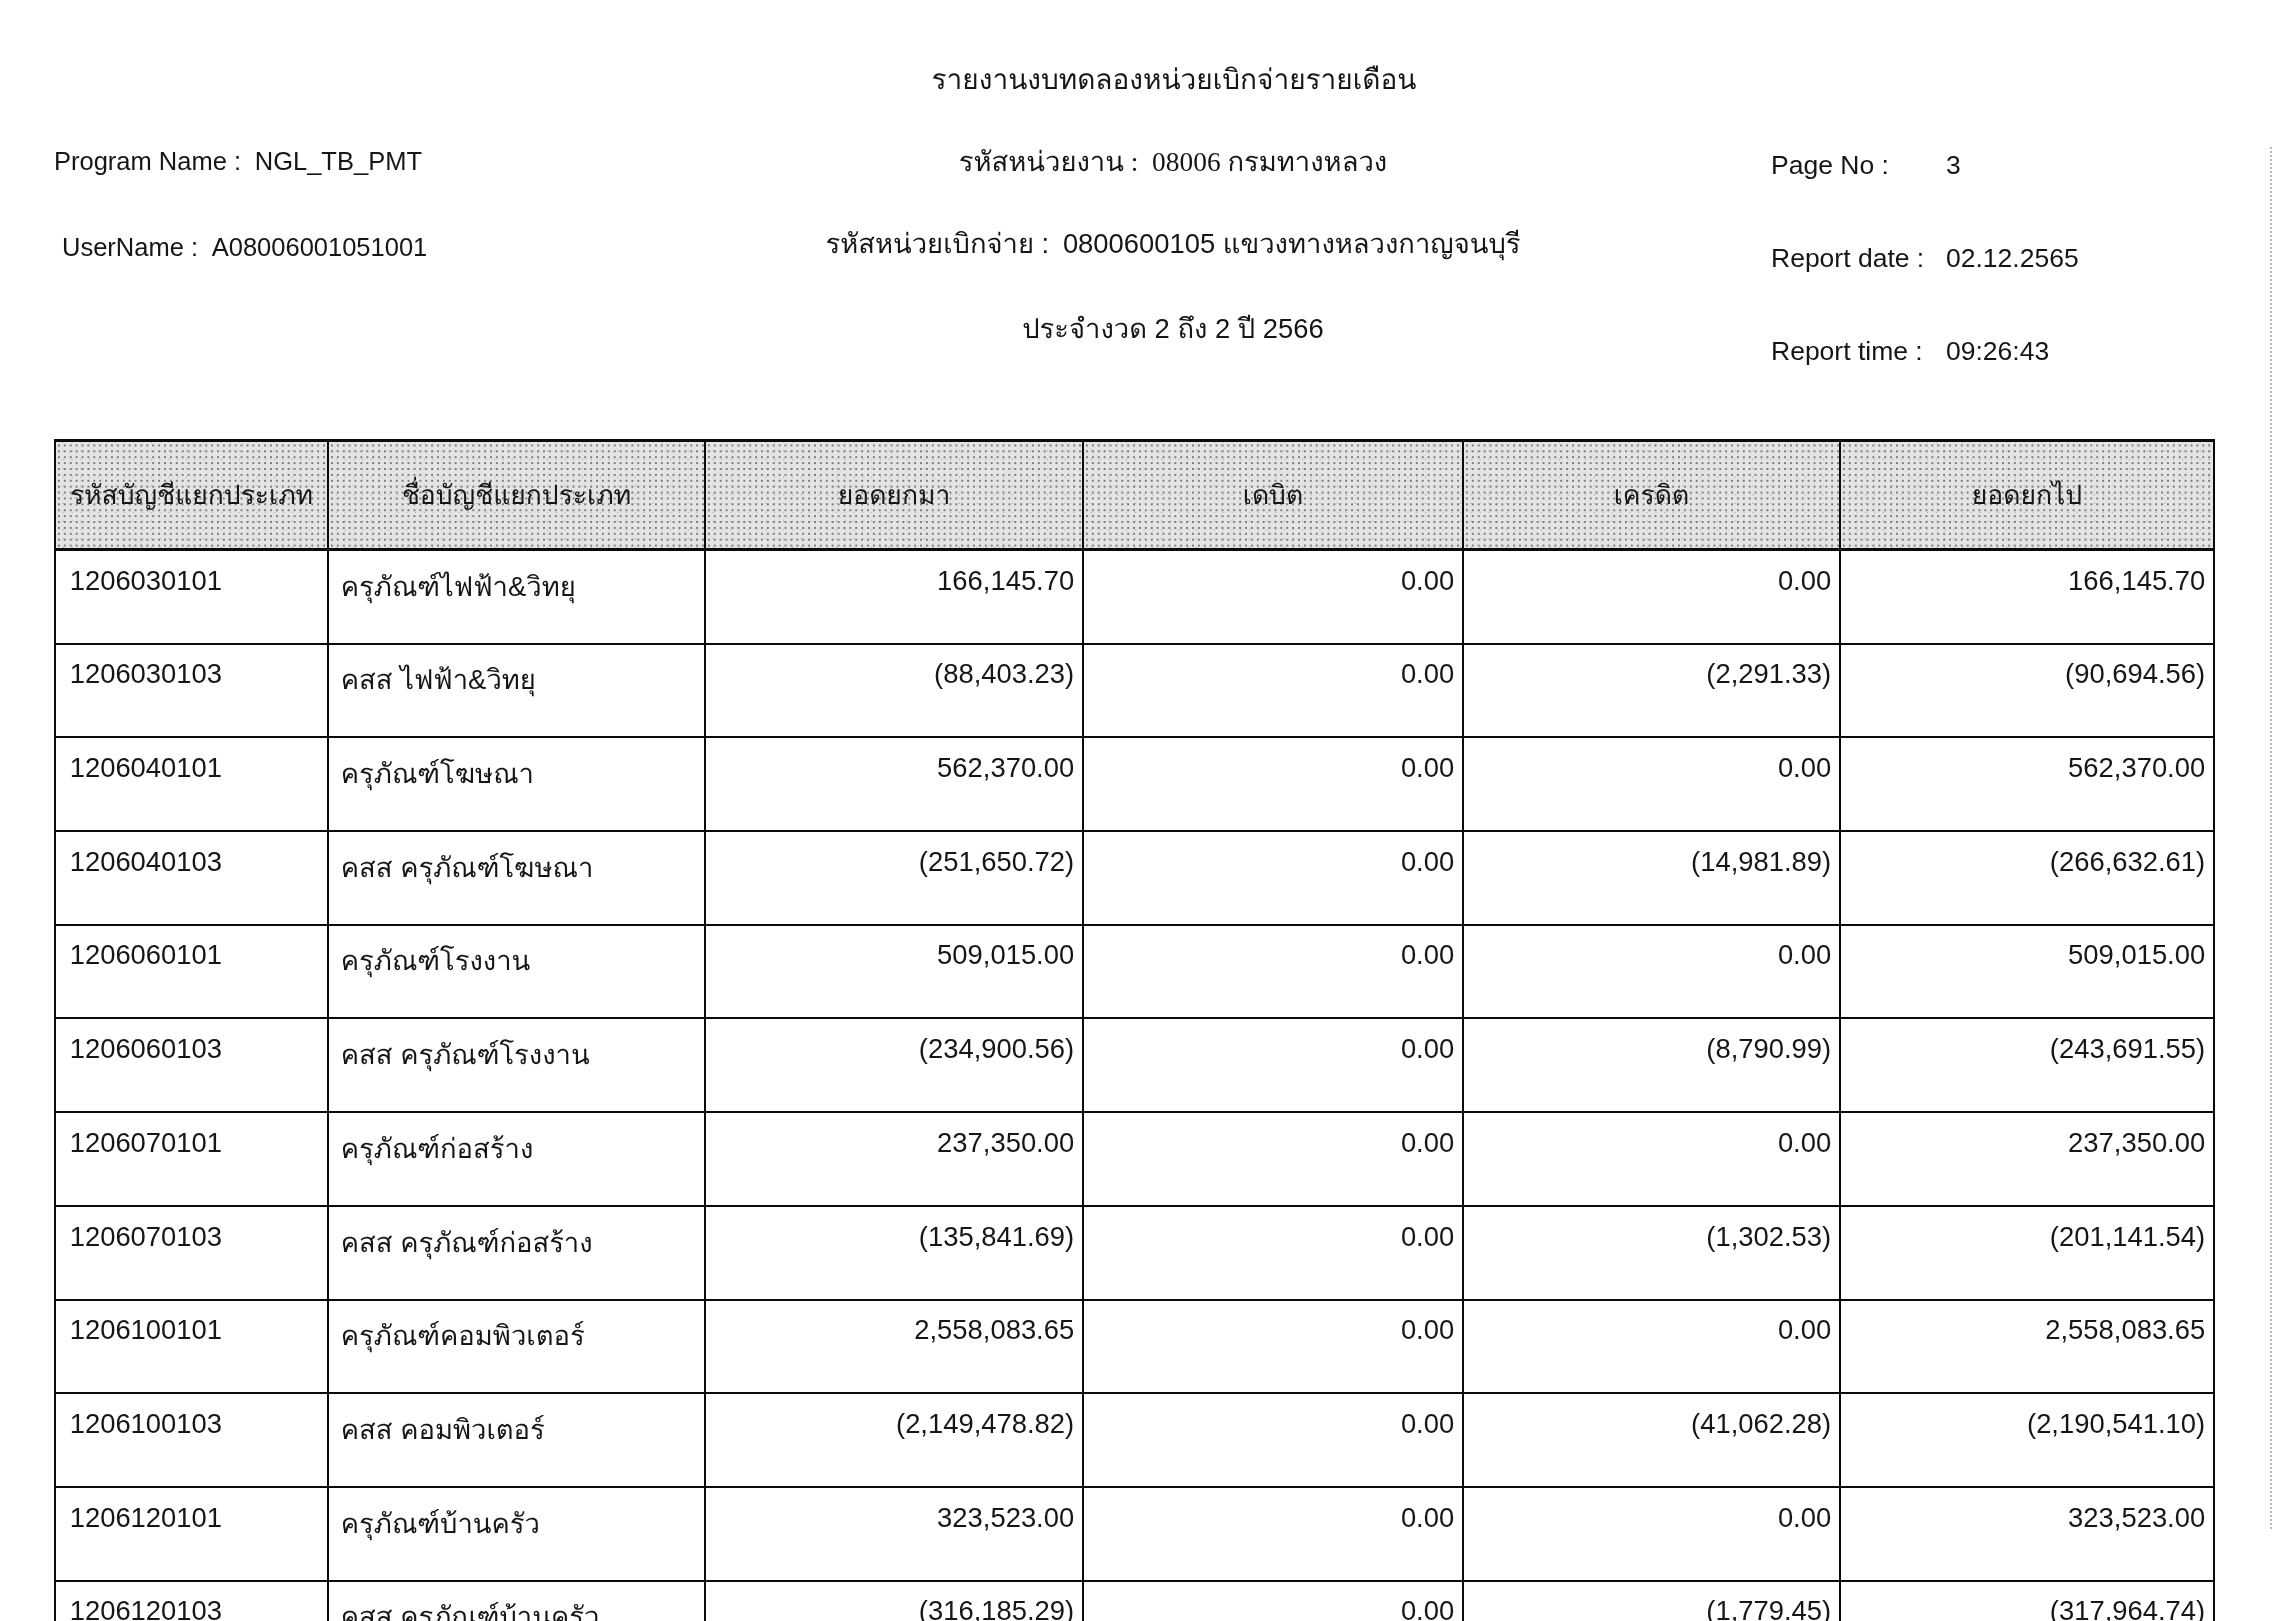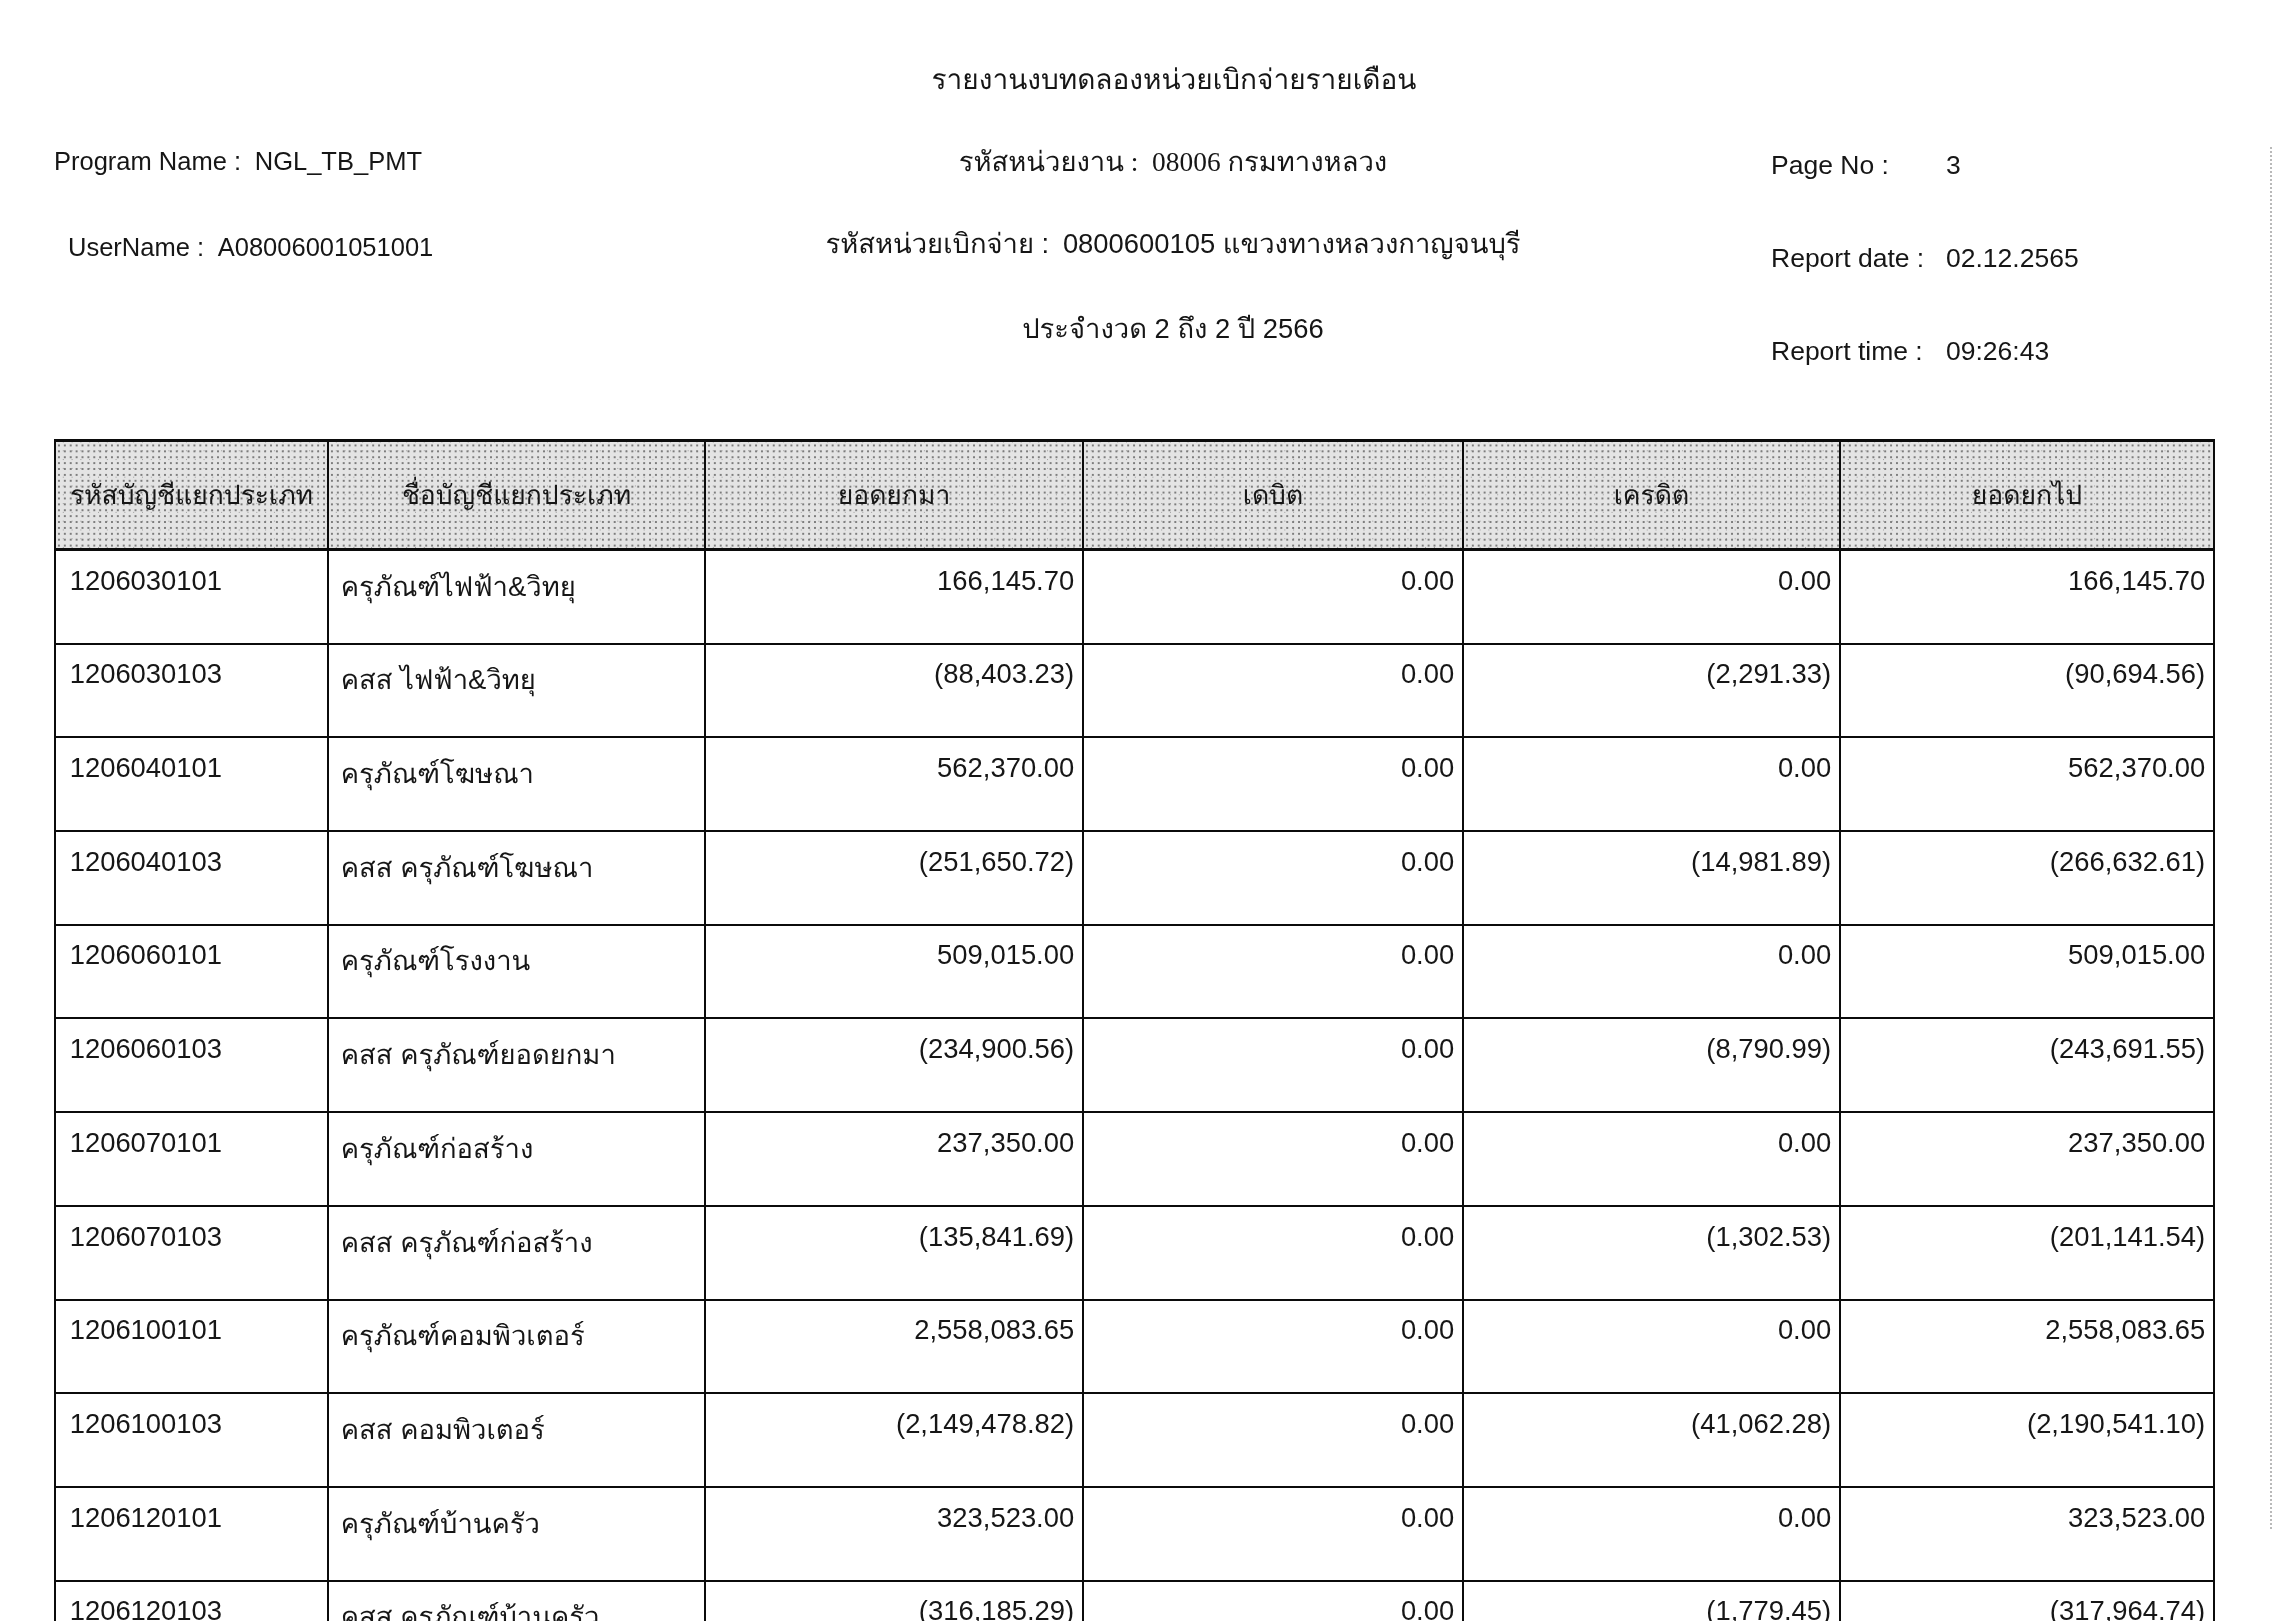--- a/index.html
+++ b/index.html
@@ -22,21 +22,21 @@
   .doc-title {
     left: 0; right: 0; top: 57px;
     text-align: center;
     font-size: 28px;
     padding-left: 55px; 
   }
   .kv { font-size: 26.5px; }
   .kv .v { margin-left: 13.7px; }
 
   .program-line  { left: 54px;  top: 147px; font-size: 25.5px; }
-  .username-line { left: 68px;  top: 233px; font-size: 25.5px; }
+  .username-line { left: 62px;  top: 233px; font-size: 25.5px; }
 
   .center-line { left: 1173px; transform: translateX(-50%); font-size: 27.4px; }
   .unit-line     { top: 140px; font-family: Liberation Serif, serif; }
   .disburse-line { top: 222px; }
   .period-line   { top: 307px; }
 
   .meta-label { left: 1727px; font-size: 26.5px; margin-left: 44px; }
   .meta-value { left: 1946px; font-size: 26.5px; }
   .pageno-y  { top: 150px; }
   .rdate-y   { top: 243px; }
@@ -195,21 +195,21 @@
           <td class="c-code">1206060101</td>
           <td class="c-name">ครุภัณฑ์โรงงาน</td>
           <td class="c-num">509,015.00</td>
           <td class="c-num">0.00</td>
           <td class="c-num">0.00</td>
           <td class="c-num">509,015.00</td>
         </tr>
 
         <tr>
           <td class="c-code">1206060103</td>
-          <td class="c-name">คสส ครุภัณฑ์ยอดยกมา</td>
+          <td class="c-name">คสส ครุภัณฑ์โรงงาน</td>
           <td class="c-num">(234,900.56)</td>
           <td class="c-num">0.00</td>
           <td class="c-num">(8,790.99)</td>
           <td class="c-num">(243,691.55)</td>
         </tr>
 
         <tr>
           <td class="c-code">1206070101</td>
           <td class="c-name">ครุภัณฑ์ก่อสร้าง</td>
           <td class="c-num">237,350.00</td>

